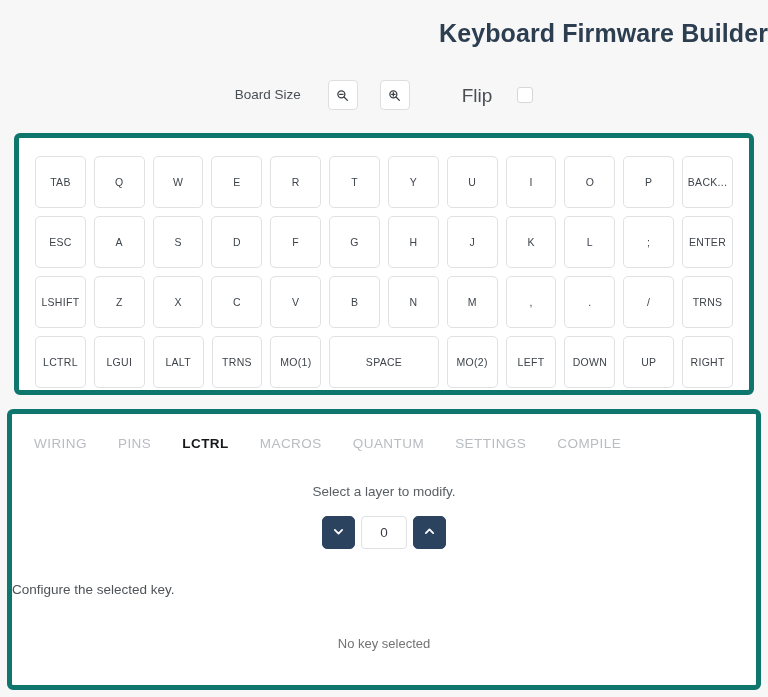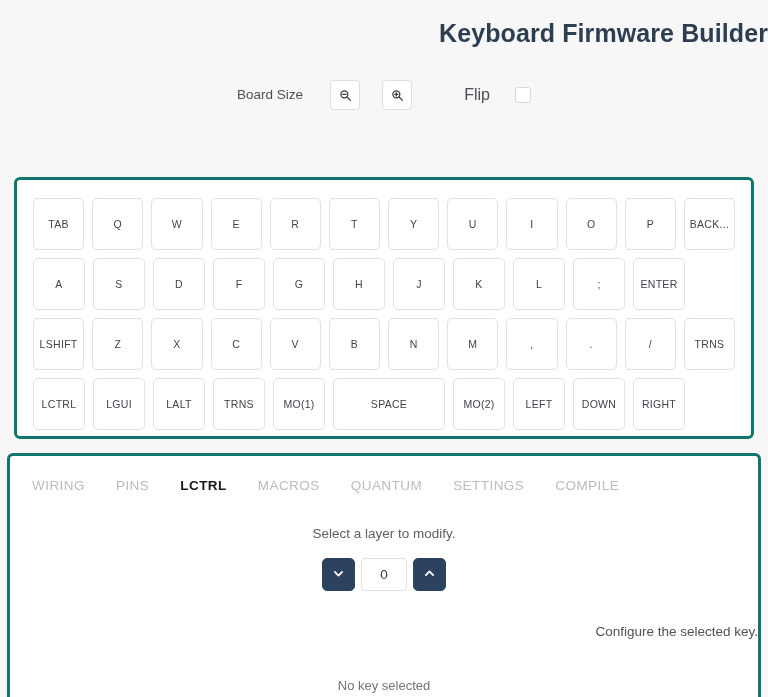--- a/index.html
+++ b/index.html
@@ -57,42 +57,41 @@
     display: flex;
     align-items: center;
     justify-content: center;
     cursor: pointer;
     margin-right: 6px;
     padding: 0;
   }
   .icon-btn:last-of-type { margin-right: 0; }
   .icon-btn svg { display: block; }
   .flip-label {
-    font-size: 16px;
+    font-size: 19px;
     color: #4a4f54;
     margin-left: 36px;
     margin-right: 9px;
     line-height: 1;
   }
   .flip-box {
     width: 16px;
     height: 16px;
     border: 1px solid #d5d8da;
     border-radius: 3px;
     background: #fff;
     cursor: pointer;
     display: inline-block;
   }
 
   
   .panel {
     background: #ffffff;
-    border: 3px solid #0f766e;
+    border: 5px solid #0f766e;
     border-radius: 6px;
-    margin-top: 44px;
   }
 
   .keyboard-panel {
     position: absolute;
     left: 14px;
     top: 133px;
     width: 740px;
     height: 262px;
     padding: 18px 16px;
   }
@@ -191,21 +190,21 @@
     background: #fff;
     display: flex;
     align-items: center;
     justify-content: center;
     font-size: 13.5px;
     color: #3a3f44;
     font-family: "Liberation Sans", sans-serif;
   }
 
   .configure-note {
-    text-align: right;
+    text-align: left;
     font-size: 13.5px;
     color: #4e5358;
     margin-top: 33px;
   }
   .no-key {
     text-align: center;
     font-size: 13px;
     color: #737373;
     margin-top: 39px;
   }
@@ -255,20 +254,21 @@
           <div class="key u1">R</div>
           <div class="key u1">T</div>
           <div class="key u1">Y</div>
           <div class="key u1">U</div>
           <div class="key u1">I</div>
           <div class="key u1">O</div>
           <div class="key u1">P</div>
           <div class="key u1">BACK...</div>
         </div>
         <div class="kb-row">
+          <div class="key u1">ESC</div>
           <div class="key u1">A</div>
           <div class="key u1">S</div>
           <div class="key u1">D</div>
           <div class="key u1">F</div>
           <div class="key u1">G</div>
           <div class="key u1">H</div>
           <div class="key u1">J</div>
           <div class="key u1">K</div>
           <div class="key u1">L</div>
           <div class="key u1">;</div>
@@ -291,20 +291,21 @@
         <div class="kb-row">
           <div class="key u1">LCTRL</div>
           <div class="key u1">LGUI</div>
           <div class="key u1">LALT</div>
           <div class="key u1">TRNS</div>
           <div class="key u1">MO(1)</div>
           <div class="key u2">SPACE</div>
           <div class="key u1">MO(2)</div>
           <div class="key u1">LEFT</div>
           <div class="key u1">DOWN</div>
+          <div class="key u1">UP</div>
           <div class="key u1">RIGHT</div>
         </div>
       </div>
   </div>
 
   <div class="panel bottom-panel">
     <div class="tabs">
         <button class="tab">WIRING</button>
         <button class="tab">PINS</button>
         <button class="tab active">LCTRL</button>

